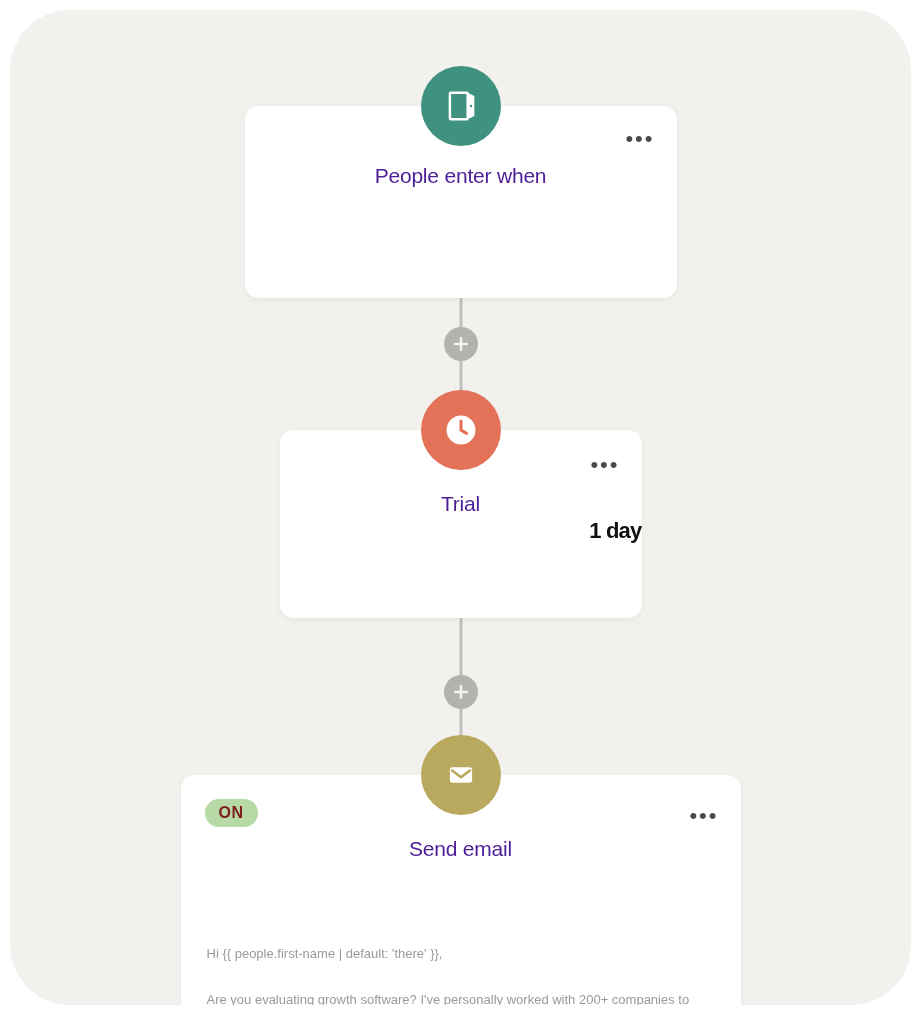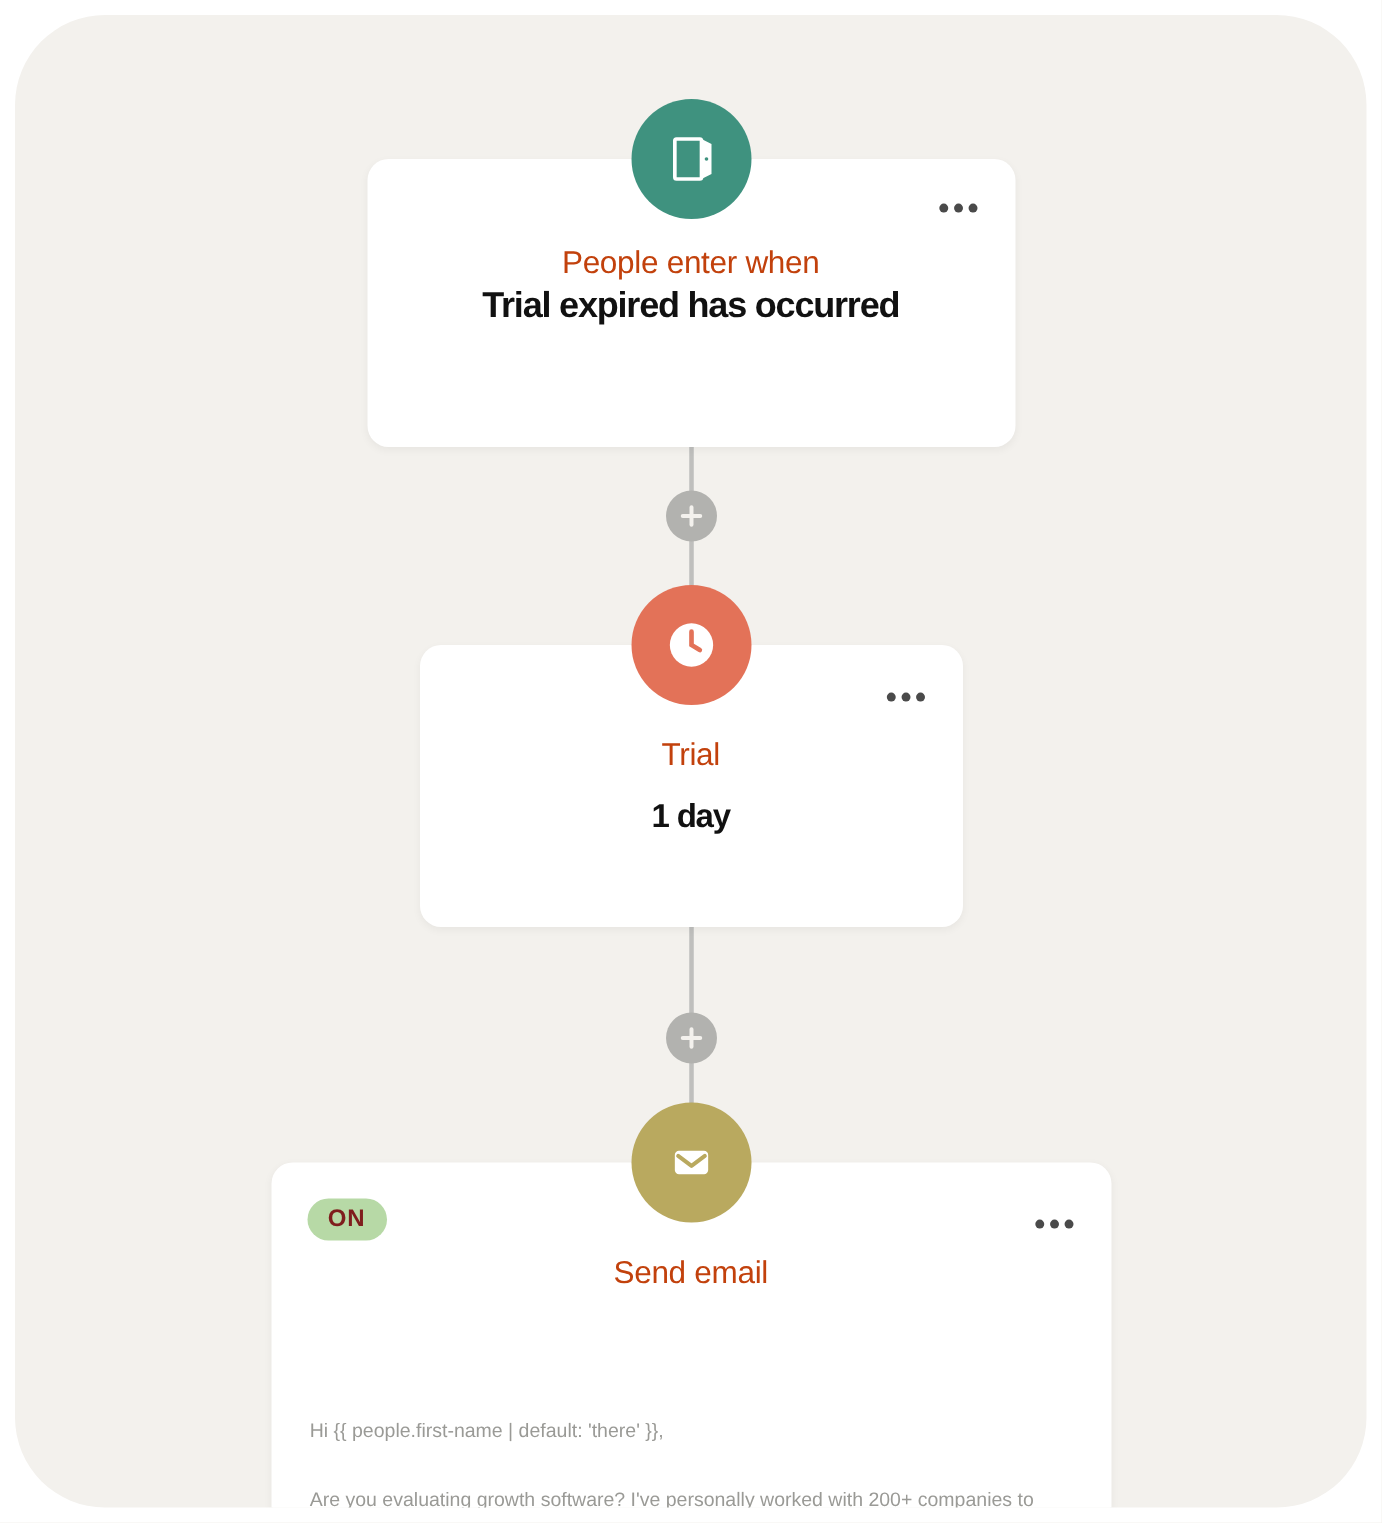--- a/index.html
+++ b/index.html
@@ -59,37 +59,38 @@
     cursor: pointer;
     line-height: 1;
   }
   .card .title-block {
     position: absolute;
     left: 0; right: 0;
     text-align: center;
   }
   .subtitle {
     font-size: 21px;
-    color: #c2410c;
+    color: #4c1d95;
     font-weight: 400;
     letter-spacing: -0.2px;
   }
   .title-strong {
     font-size: 24px;
     color: #111;
     font-weight: 800;
     letter-spacing: -0.8px;
     margin-top: 2px;
   }
   .title-strong-sm {
     font-size: 22px;
     color: #111;
     font-weight: 800;
     letter-spacing: -0.8px;
-    margin-top: 15px;
+    margin-top: 2px;
+    text-align: right;
   }
 
   .badge-circle {
     position: absolute;
     left: 50%;
     transform: translate(-50%, -50%);
     border-radius: 50%;
     display: flex; align-items: center; justify-content: center;
   }
 
@@ -156,21 +157,20 @@
         <path d="M12 5v14M5 12h14" stroke="#f3f1ed" stroke-width="3.2" stroke-linecap="round" fill="none"></path>
       </svg>
     </div>
 
     <div class="card card1">
       <div class="menu">
         <span>•••</span>
       </div>
       <div class="title-block">
         <div class="subtitle">People enter when</div>
-        <div class="title-strong">Trial expired has occurred</div>
       </div>
     </div>
     <div class="badge-circle badge1">
       <svg viewBox="0 0 36 36">
         <rect x="8" y="6" width="16" height="24" rx="1" fill="none" stroke="#ffffff" stroke-width="2.2"></rect>
         <path d="M24 6 L30 9 L30 27 L24 30 Z" fill="#ffffff"></path>
         <circle cx="27" cy="18" r="1.1" fill="#3f927f"></circle>
       </svg>
     </div>
 

